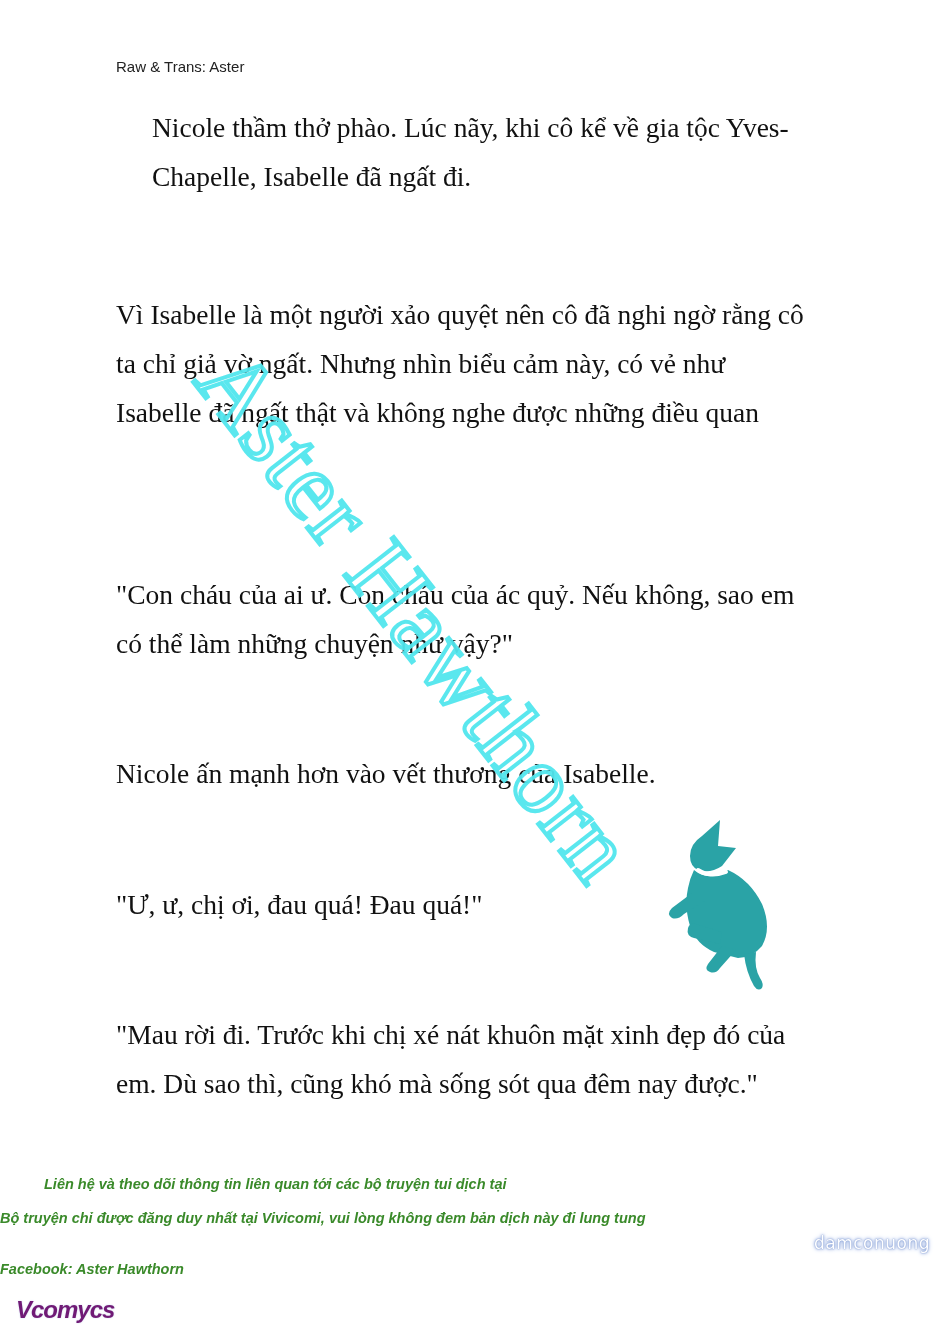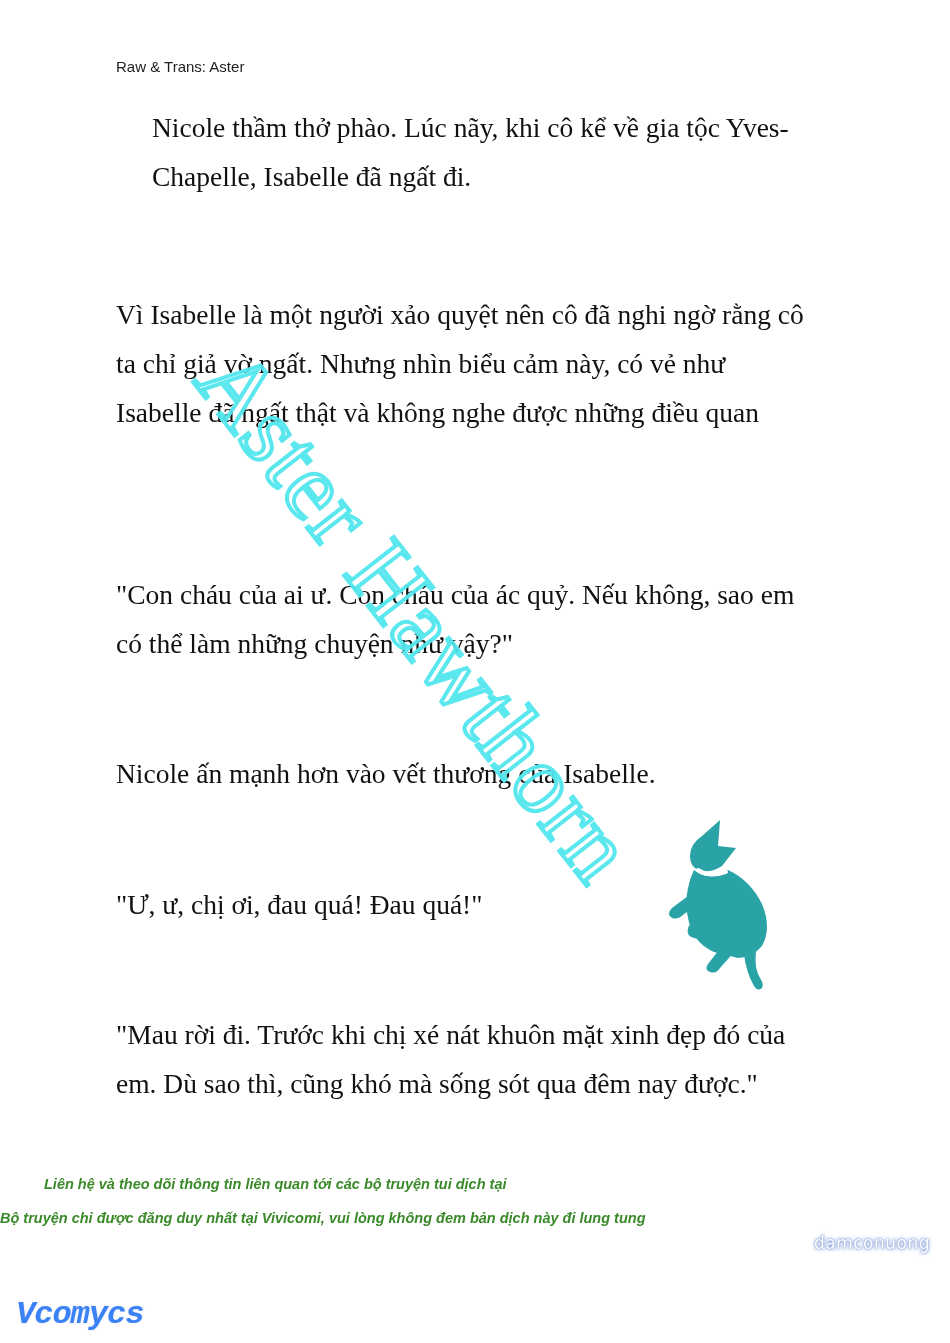--- a/index.html
+++ b/index.html
@@ -26,22 +26,22 @@
       opacity: 0.95; pointer-events: none;
     }
     .cat { position: absolute; left: 650px; top: 808px; width: 130px; height: 185px; }
     .footer {
       position: absolute; left: 0; width: 950px; text-align: left;
       font-family: "Liberation Sans", sans-serif; font-style: italic; font-weight: bold;
       font-size: 14.5px; color: #3a8a2a;
     }
     .logo-left {
       position: absolute; left: 16px; top: 1296px;
-      font-family: Liberation Mono, monospace; font-style: italic; font-weight: bold;
-      font-size: 32px; letter-spacing: -1px; color: #3b82f6;
+      font-family: Liberation Sans, sans-serif; font-style: italic; font-weight: bold;
+      font-size: 24px; letter-spacing: -1px; color: #701a75;
       text-shadow: 0 0 2px #cfd9f0;
     }
     .logo-right {
       position: absolute; left: 814px; top: 1233px;
       font-family: "DejaVu Sans", sans-serif; font-size: 17px; color: #ffffff;
       text-shadow: 0 0 3px #6f8fcf, 0 0 5px #9fb5e6, 0 0 1px #5a78c0;
       letter-spacing: 0.5px;
     }
   </style>
 </head>
@@ -96,17 +96,18 @@
       <path d="M72 138 L58 156 Q54 162 60 164 Q66 166 70 160 L86 142 Z"></path>
 
       <path d="M94 146 Q96 164 104 178 Q108 184 112 180 Q114 176 110 170 Q104 160 106 144 Z"></path>
     </g>
 
     <path d="M48 62 Q60 70 76 64" stroke="#ffffff" stroke-width="4" fill="none" stroke-linecap="round"></path>
   </svg>
 
   <div class="footer" style="top:1210px;">Bộ truyện chỉ được đăng duy nhất tại Vivicomi, vui lòng không đem bản dịch này đi lung tung</div>
   <div class="footer" style="top:1176px;padding-left:44px;">Liên hệ và theo dõi thông tin liên quan tới các bộ truyện tui dịch tại</div>
+  <div class="footer" style="top:1261px;">Facebook: Aster Hawthorn</div>
 
   <div class="logo-left">Vcomycs</div>
   <div class="logo-right">damconuong</div>
 
 </div>
 
 </body></html>

